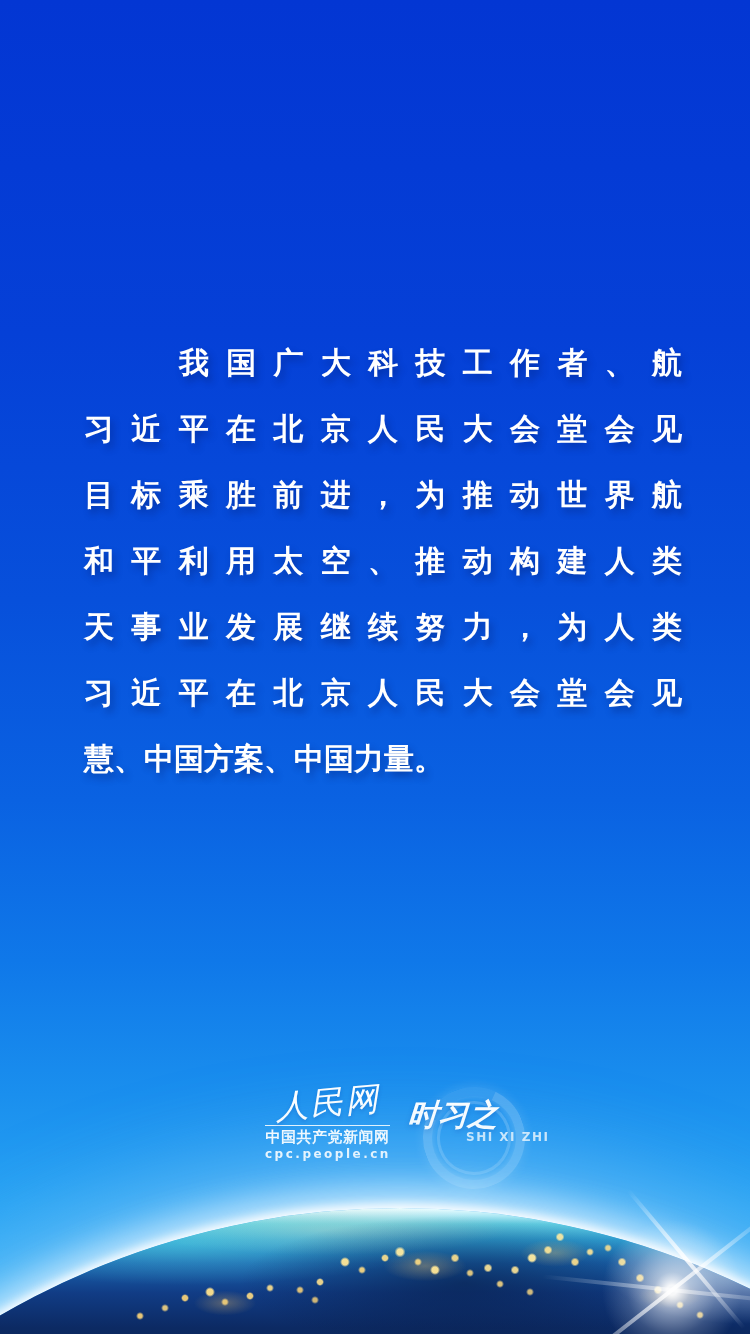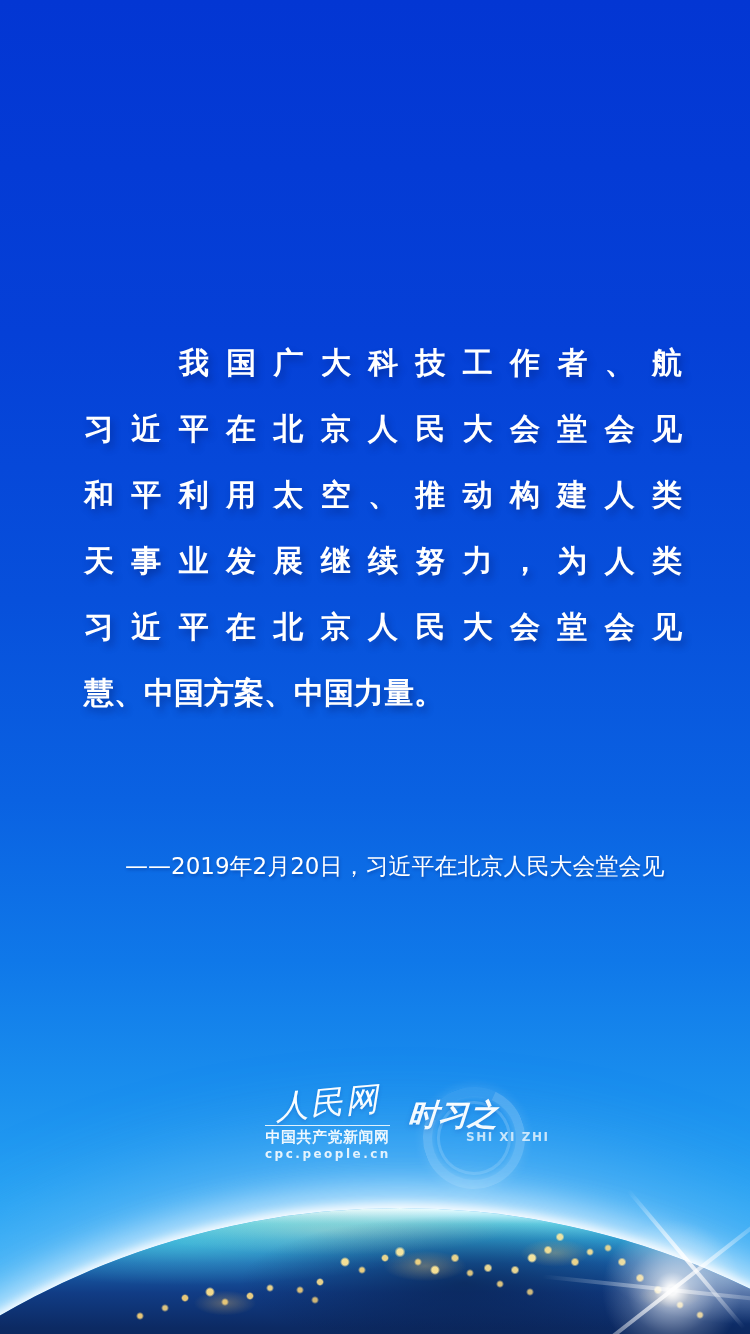--- a/index.html
+++ b/index.html
@@ -189,28 +189,28 @@
   .ray-c{transform:rotate(6deg);opacity:.6;}
 </style>
 </head>
 <body>
 
 <div class="poster">
 
   <div class="quote">
     <div class="q-line">我国广大科技工作者、航</div>
     <div class="q-line">习近平在北京人民大会堂会见</div>
+    <div class="q-line">目标乘胜前进，为推动世界航</div>
     <div class="q-line">和平利用太空、推动构建人类</div>
     <div class="q-line">天事业发展继续努力，为人类</div>
     <div class="q-line">习近平在北京人民大会堂会见</div>
     <div class="q-line">慧、中国方案、中国力量。</div>
   </div>
 
   <div class="attribution">
-    <div class="attr-line">——2019年2月20日，习近平在北京人民大会堂会见</div>
   </div>
 
   <div class="logos">
     <div class="people-logo">
       <span class="pm-script">人民网</span>
       <div class="pm-divider"></div>
       <span class="pm-site">中国共产党新闻网</span>
       <span class="pm-domain">cpc.people.cn</span>
     </div>
     <div class="sxz-logo">

